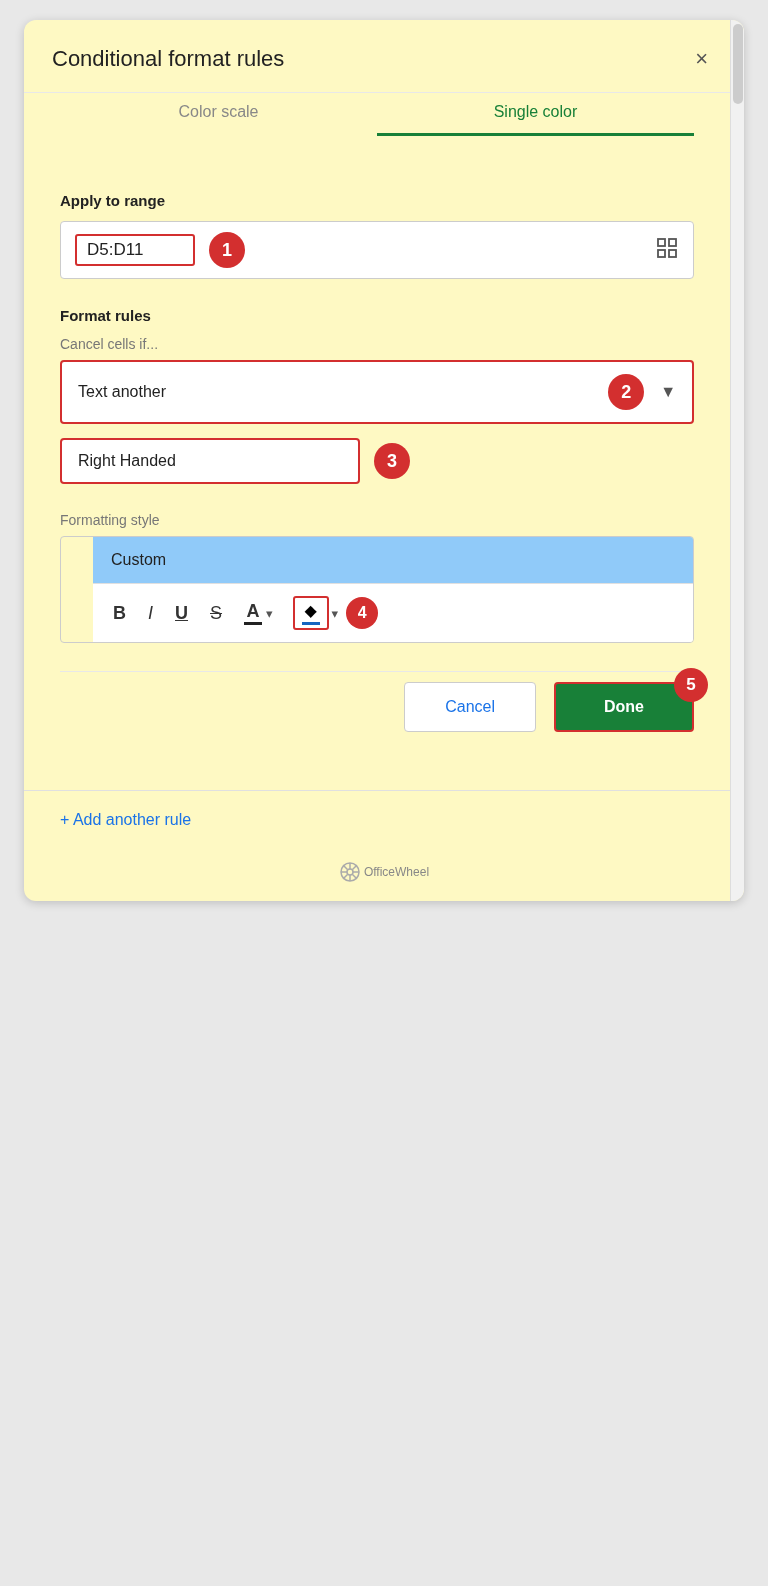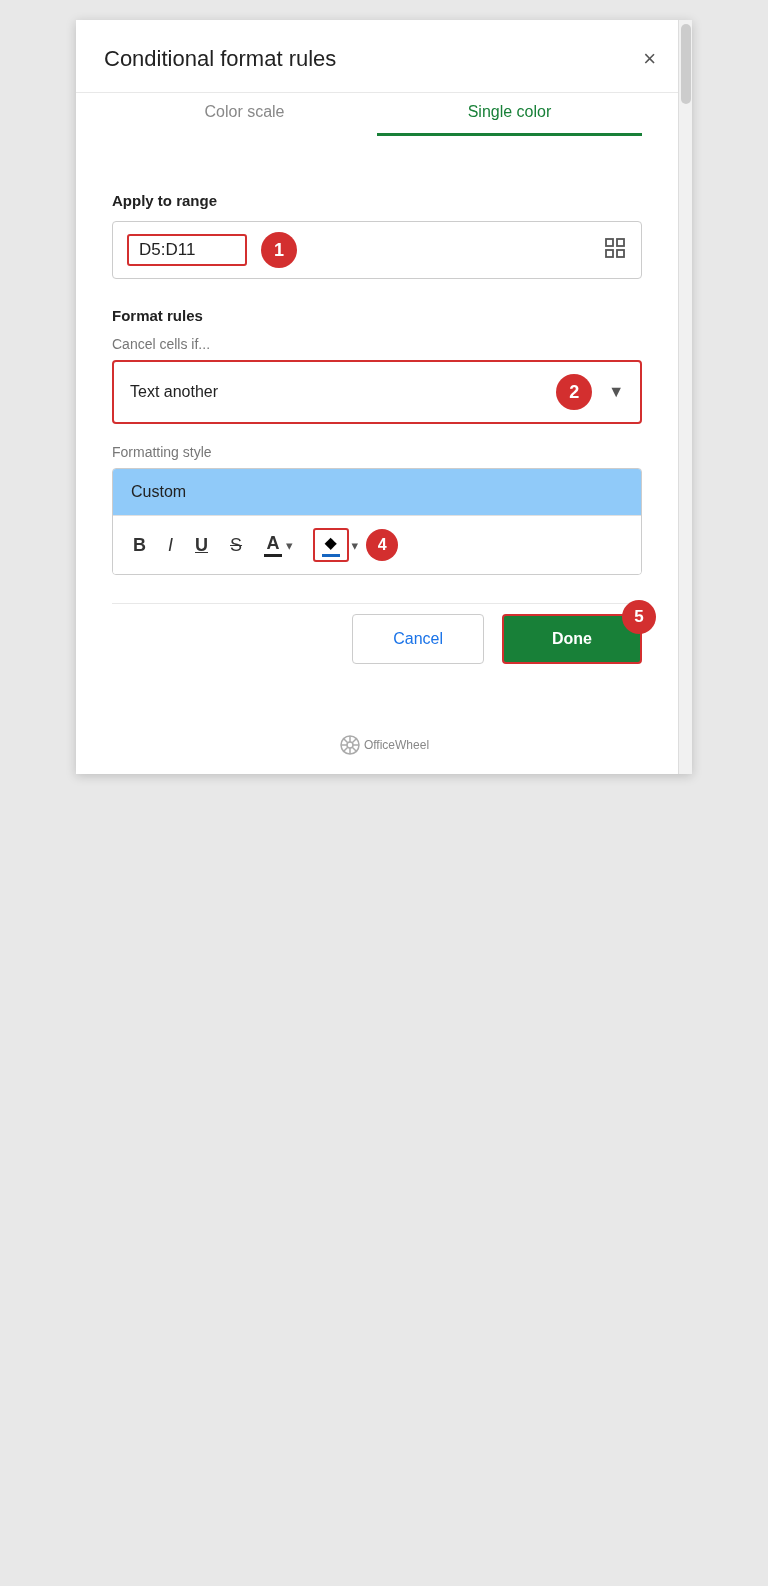--- a/index.html
+++ b/index.html
@@ -14,23 +14,23 @@
     .panel-wrapper {
       width: 768px;
       min-height: 1586px;
       display: flex;
       justify-content: center;
       align-items: flex-start;
       padding: 20px;
       background: #e8e8e8;
     }
     .panel {
-      background: #ffffff;
-      width: 616px;
-      border-radius: 0;
+      background: #fef9c3;
+      width: 720px;
+      border-radius: 12px;
       box-shadow: 0 2px 10px rgba(0,0,0,0.18);
       overflow: hidden;
       position: relative;
     }
     
     .panel-header {
       display: flex;
       align-items: center;
       justify-content: space-between;
       padding: 24px 28px 18px 28px;
@@ -218,20 +218,21 @@
     }
     .formatting-style-label {
       font-size: 14px;
       color: #777;
       margin-bottom: 8px;
     }
     .style-box {
       border: 1px solid #ccc;
       border-radius: 4px;
       overflow: hidden;
+      padding-left: 32px;
     }
     .style-custom-row {
       background: #90caf9;
       padding: 14px 18px;
       font-size: 16px;
       font-weight: 500;
       color: #222;
     }
     .style-toolbar-row {
       display: flex;
@@ -413,20 +414,24 @@
       <div class="format-section">
         <div class="section-label">Format rules</div>
         <div class="format-cells-if-label">Cancel cells if...</div>
 
         <div class="dropdown-row">
           <span class="dropdown-text">Text another</span>
           <div class="dropdown-badge">2</div>
           <span class="dropdown-arrow">▼</span>
         </div>
 
+        <div class="text-input-row">
+          <input class="text-input-field" type="text" value="Right Handed" style="">
+          <div class="text-input-badge">3</div>
+        </div>
       </div>
 
       <div class="formatting-style-section">
         <div class="formatting-style-label">Formatting style</div>
         <div class="style-box">
           <div class="style-custom-row">Custom</div>
           <div class="style-toolbar-row">
             <button class="toolbar-btn">B</button>
             <button class="toolbar-btn italic">I</button>
             <button class="toolbar-btn underline">U</button>
@@ -453,20 +458,23 @@
       <div class="action-row">
         <button class="cancel-btn">Cancel</button>
         <div class="done-btn-wrapper">
           <button class="done-btn">Done</button>
           <div class="done-badge">5</div>
         </div>
       </div>
 
     </div>
 
+    <div class="add-rule-footer">
+      <div class="add-rule-link">+ Add another rule</div>
+    </div>
 
     <div class="branding">
       <svg class="branding-icon" viewBox="0 0 22 22" fill="none" xmlns="http://www.w3.org/2000/svg">
         <circle cx="11" cy="11" r="9" stroke="#aaa" stroke-width="1.5" fill="none"></circle>
         <circle cx="11" cy="11" r="3" stroke="#aaa" stroke-width="1.5" fill="none"></circle>
         <line x1="11" y1="2" x2="11" y2="8" stroke="#aaa" stroke-width="1.5"></line>
         <line x1="11" y1="14" x2="11" y2="20" stroke="#aaa" stroke-width="1.5"></line>
         <line x1="2" y1="11" x2="8" y2="11" stroke="#aaa" stroke-width="1.5"></line>
         <line x1="14" y1="11" x2="20" y2="11" stroke="#aaa" stroke-width="1.5"></line>
         <line x1="4.2" y1="4.2" x2="8.5" y2="8.5" stroke="#aaa" stroke-width="1.5"></line>

